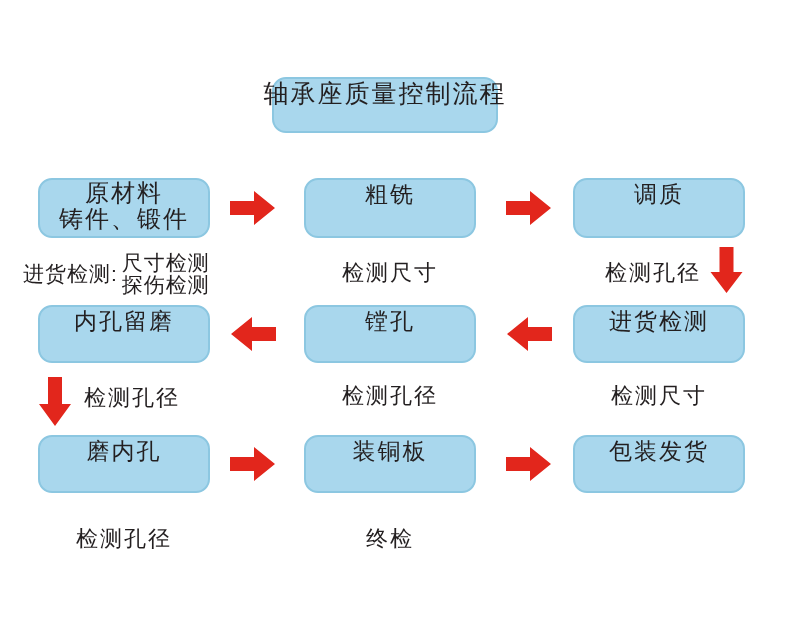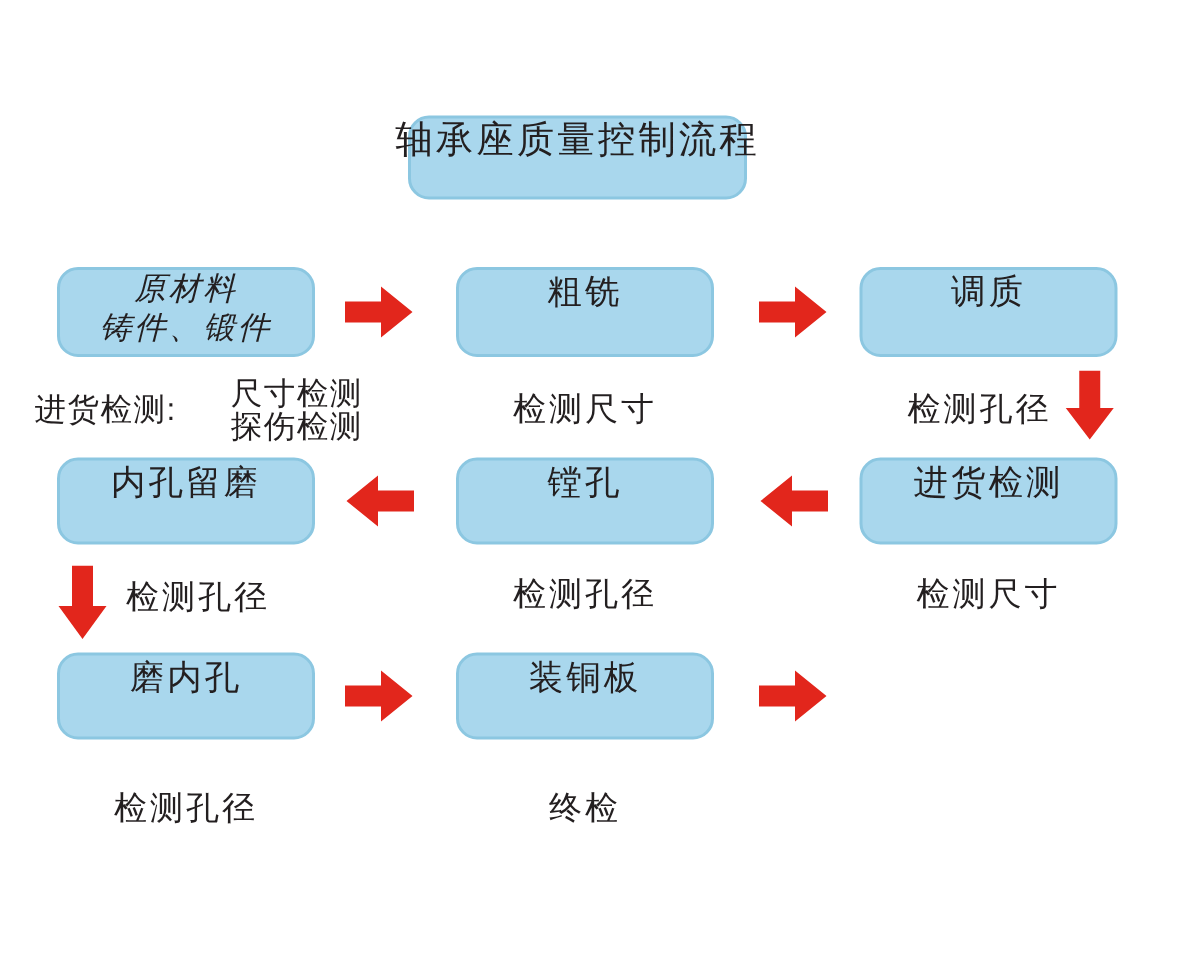--- a/index.html
+++ b/index.html
@@ -19,21 +19,21 @@
     border:2px solid #8cc7e1;
     border-radius:14px;
     box-sizing:border-box;
     display:flex;
     flex-direction:column;
     align-items:center;
     text-align:center;
     letter-spacing:2px;
   }
   .pbox .line{font-size:23px;line-height:28px;white-space:nowrap;}
-  .pbox.two .line{font-size:21px;line-height:26px;font-style:italic;}
+  .pbox.two .line{font-size:24px;line-height:26px;}
 
   .title-box{
     left:272px;top:77px;width:226px;height:56px;
   }
   .title-box .line{font-size:25px;}
 
   
   .c1{left:38px;width:172px;}
   .c2{left:304px;width:172px;}
   .c3{left:573px;width:172px;}
@@ -51,21 +51,21 @@
     white-space:nowrap;
     letter-spacing:2px;
   }
   .note.center{text-align:center;}
   .note-c1{left:38px;width:172px;}
   .note-c2{left:304px;width:172px;}
   .note-c3{left:573px;width:172px;}
 
   .incoming{
     position:absolute;left:23px;top:252px;
-    display:flex;align-items:center;gap:32px;
+    display:flex;align-items:center;
   }
   .incoming .prefix{font-size:21px;line-height:22px;white-space:nowrap;letter-spacing:1px;}
   .incoming .stack{display:flex;flex-direction:column;margin-left:4px;}
   .incoming .stack span{font-size:21px;line-height:22px;white-space:nowrap;letter-spacing:1px;}
 </style>
 </head>
 <body>
 
 <div class="canvas">
 
@@ -127,20 +127,23 @@
   <div class="note" style="left:84px;top:386px;">检测孔径</div>
   <div class="note center note-c2" style="top:384px;">检测孔径</div>
   <div class="note center note-c3" style="top:384px;">检测尺寸</div>
 
   <div class="pbox c1 r3">
     <div class="line">磨内孔</div>
   </div>
   <div class="pbox c2 r3">
     <div class="line">装铜板</div>
   </div>
+  <div class="pbox c3 r3">
+    <div class="line">包装发货</div>
+  </div>
 
   <svg class="arrow" style="left:230px;top:446px;" width="46" height="36" viewBox="0 0 46 36">
     <polygon points="0,11 24,11 24,1 45,18 24,35 24,25 0,25"></polygon>
   </svg>
   <svg class="arrow" style="left:506px;top:446px;" width="46" height="36" viewBox="0 0 46 36">
     <polygon points="0,11 24,11 24,1 45,18 24,35 24,25 0,25"></polygon>
   </svg>
 
   <div class="note center note-c1" style="top:527px;">检测孔径</div>
   <div class="note center note-c2" style="top:527px;">终检</div>

